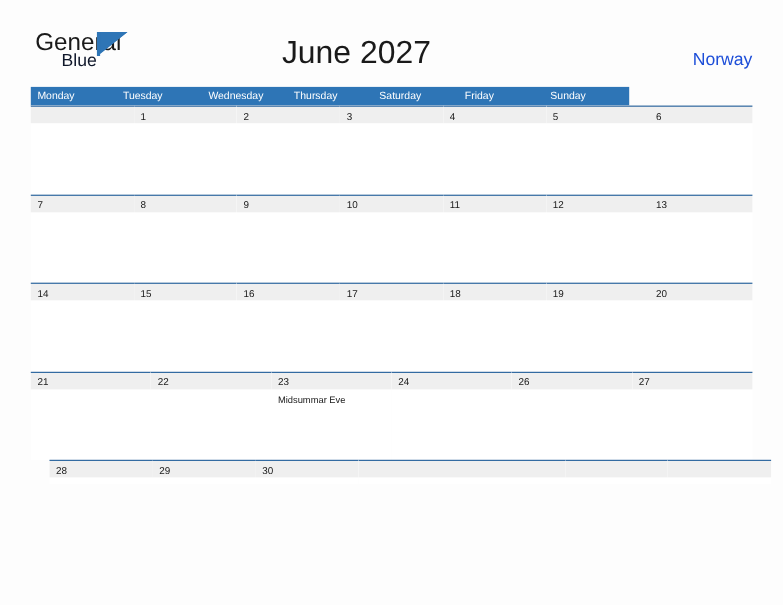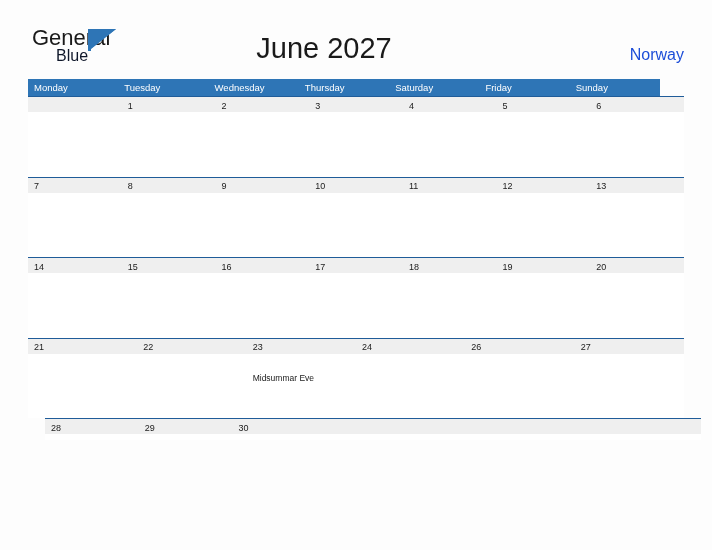--- a/index.html
+++ b/index.html
@@ -88,21 +88,21 @@
   
   .calendar {
     position: absolute;
     left: 28px;
     top: 79px;
     width: 656px;
   }
 
   .weekday-row {
     display: flex;
-    width: 632px;
+    width: 544px;
     height: 17px;
     background: #2e75b6;
   }
   .weekday-cell {
     flex: 1 1 0;
     box-sizing: border-box;
     padding-left: 6px;
     color: #ffffff;
     font-size: 9.5px;
     line-height: 17px;
@@ -144,21 +144,21 @@
     font-size: 9px;
     color: #1a1a1a;
     line-height: 12px;
     font-family: "Liberation Sans", sans-serif;
   }
   .day-events {
     position: absolute;
     left: 0;
     right: 0;
     top: 17px;
-    padding: 18px 6px 0 6px;
+    padding: 3px 6px 0 6px;
     box-sizing: border-box;
   }
   .event {
     font-size: 8.5px;
     color: #1a1a1a;
     line-height: 11px;
     font-family: "Liberation Sans", sans-serif;
     white-space: nowrap;
   }
 </style>

